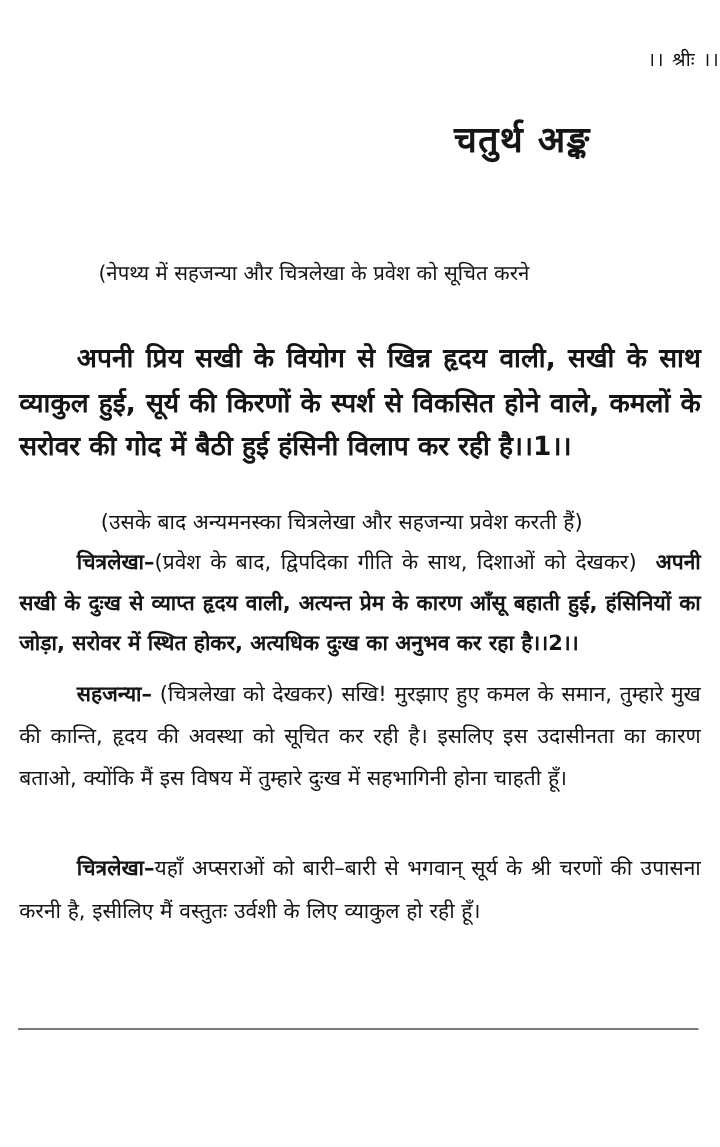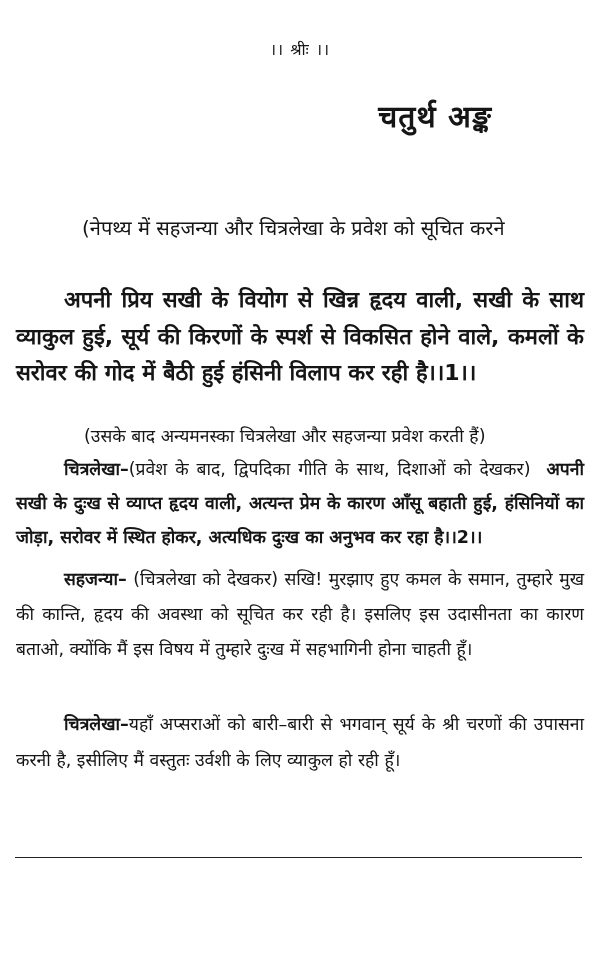--- a/index.html
+++ b/index.html
@@ -19,21 +19,21 @@
       position: absolute;
       left: 0; top: 0;
       width: 600px;
       height: 956px;
     }
     .invocation {
       position: absolute;
       top: 38px;
       left: 0;
       width: 600px;
-      text-align: center;
+      text-align: right;
       font-size: 16px;
       letter-spacing: 1px;
     }
     .act-title {
       position: absolute;
       top: 95px;
       left: 0;
       width: 492px;
       text-align: right;
       font-size: 30px;
@@ -46,21 +46,21 @@
       width: 568px;
       font-size: 22px;
       line-height: 36.5px;
       text-align: justify;
     }
     .stage-dir-1 {
       position: absolute;
       left: 82px;
       top: 212px;
       width: 500px;
-      font-size: 20px;
+      font-size: 17px;
       line-height: 32px;
       text-align: left;
     }
     .stage-dir-1 .line2 {
       display: block;
       padding-left: 52px;
     }
     .verse-1 {
       top: 282px;
       font-weight: bold;

